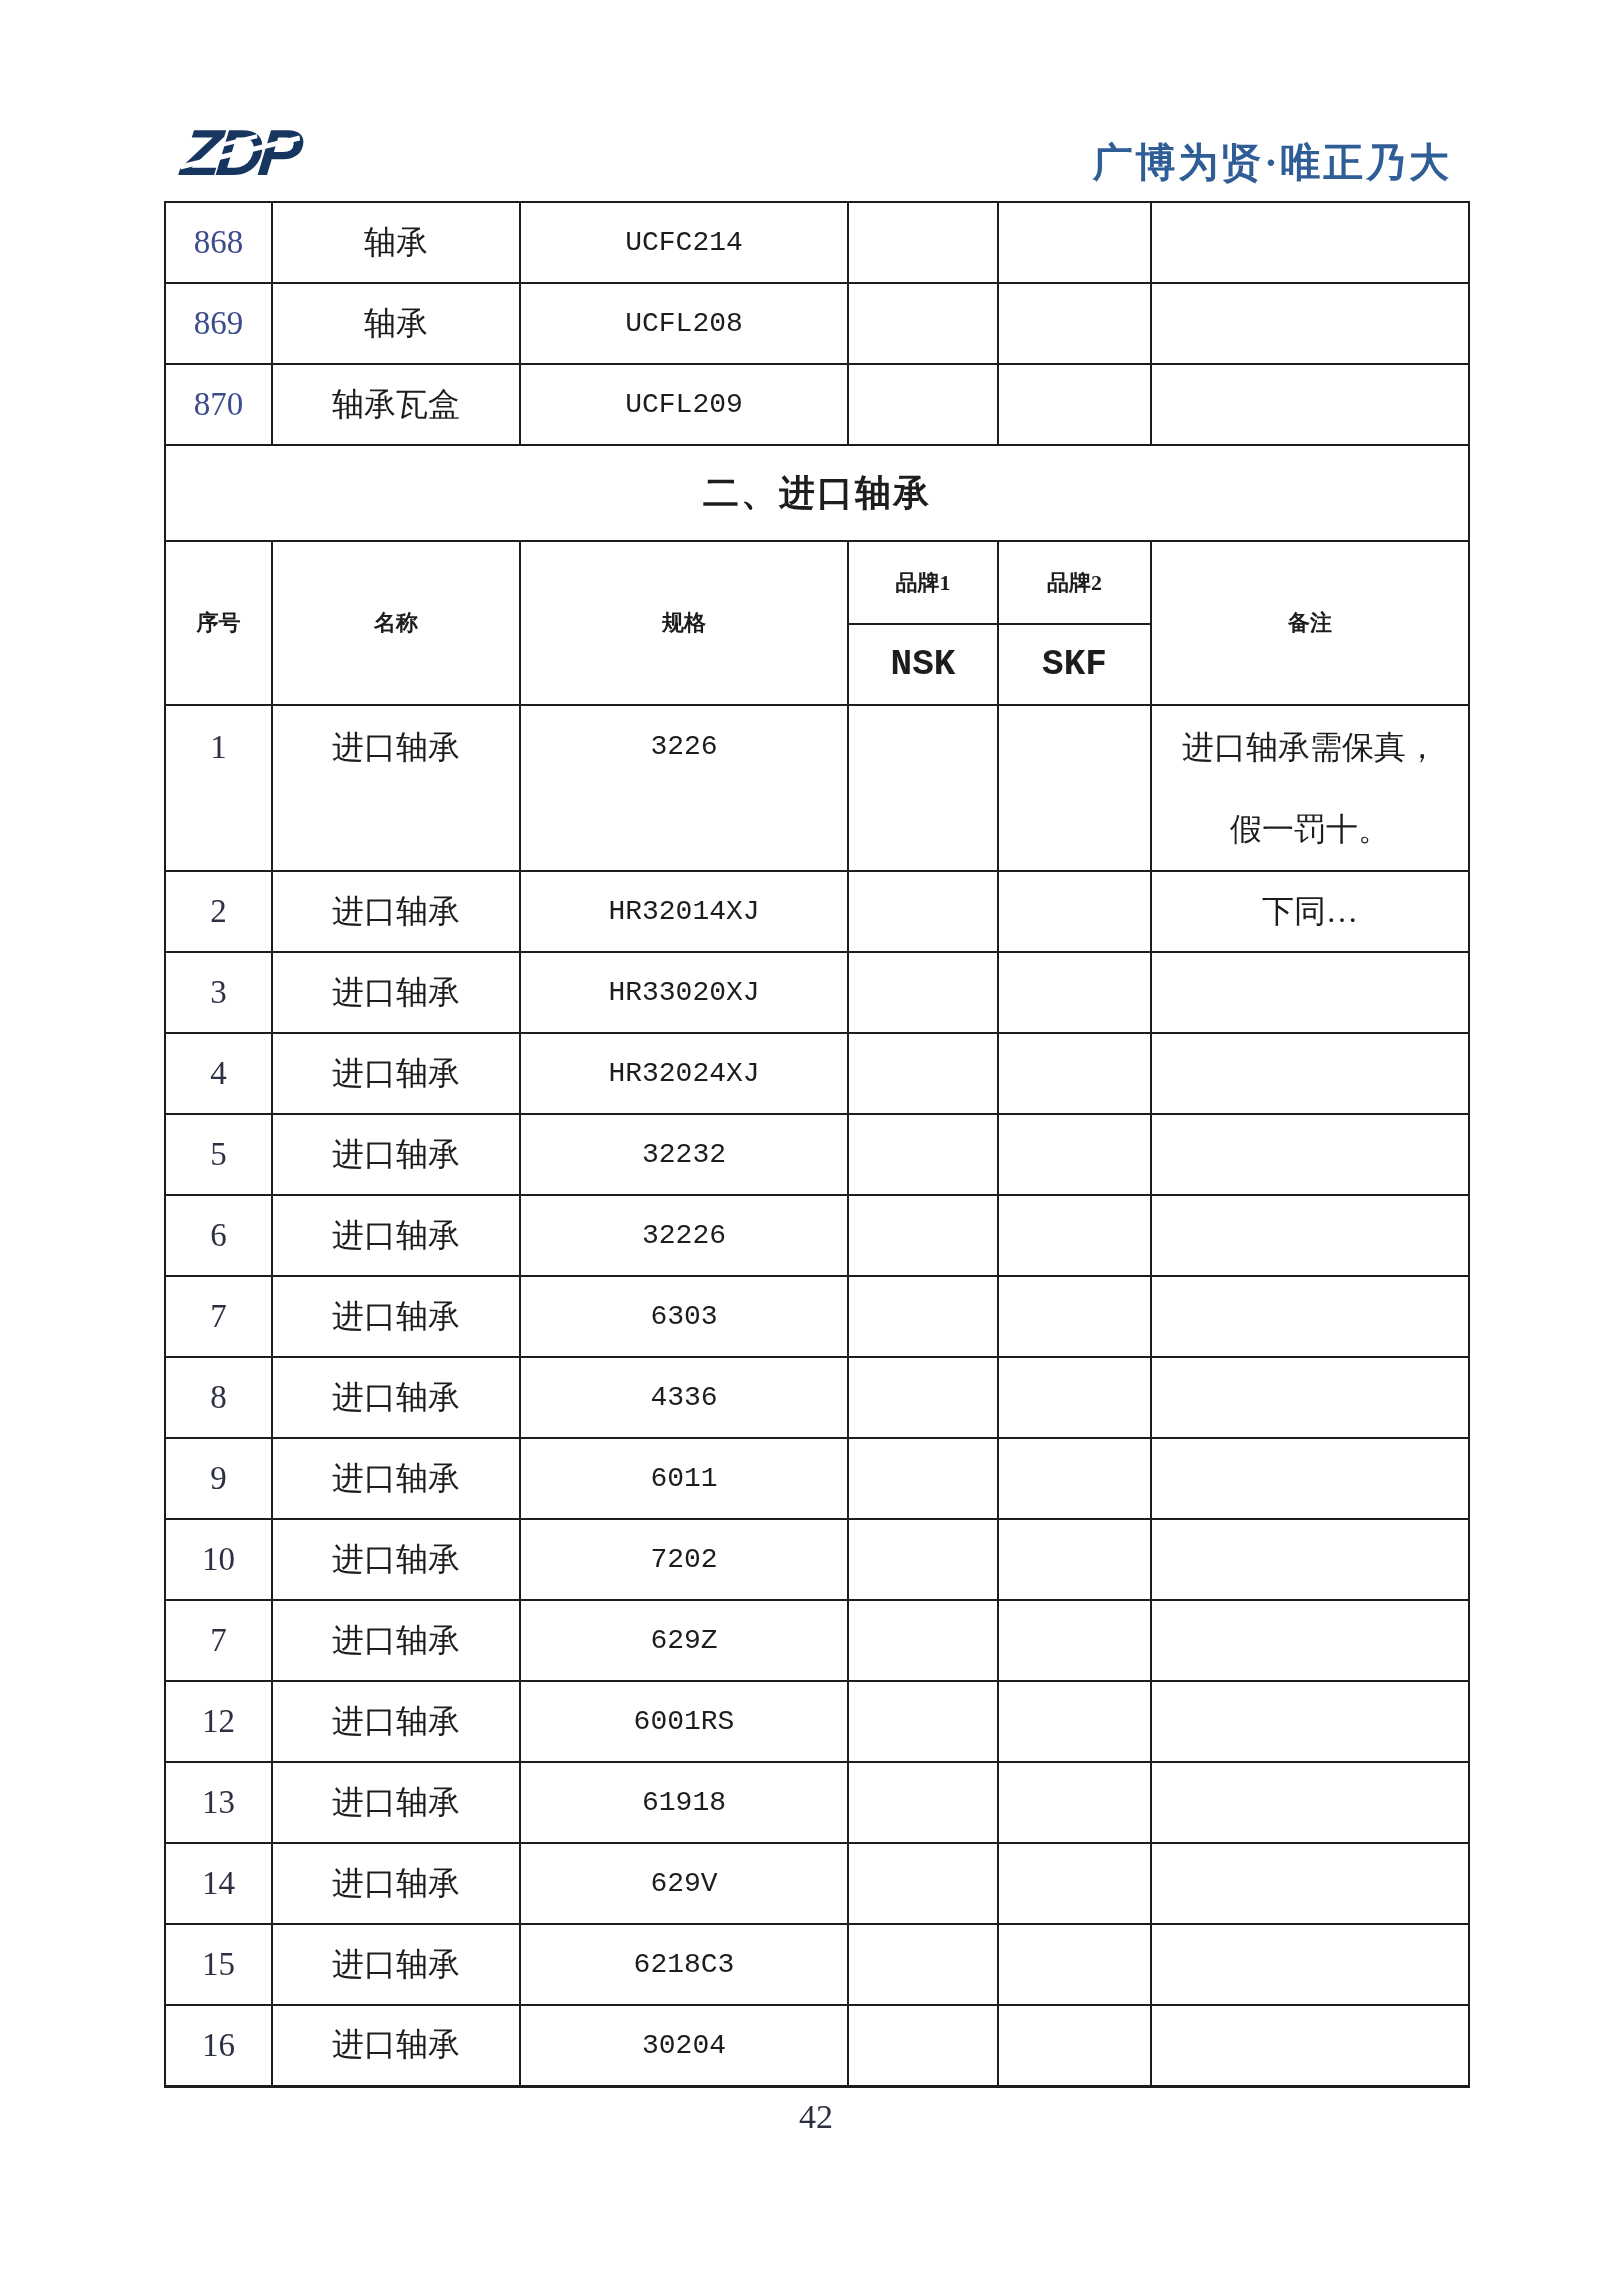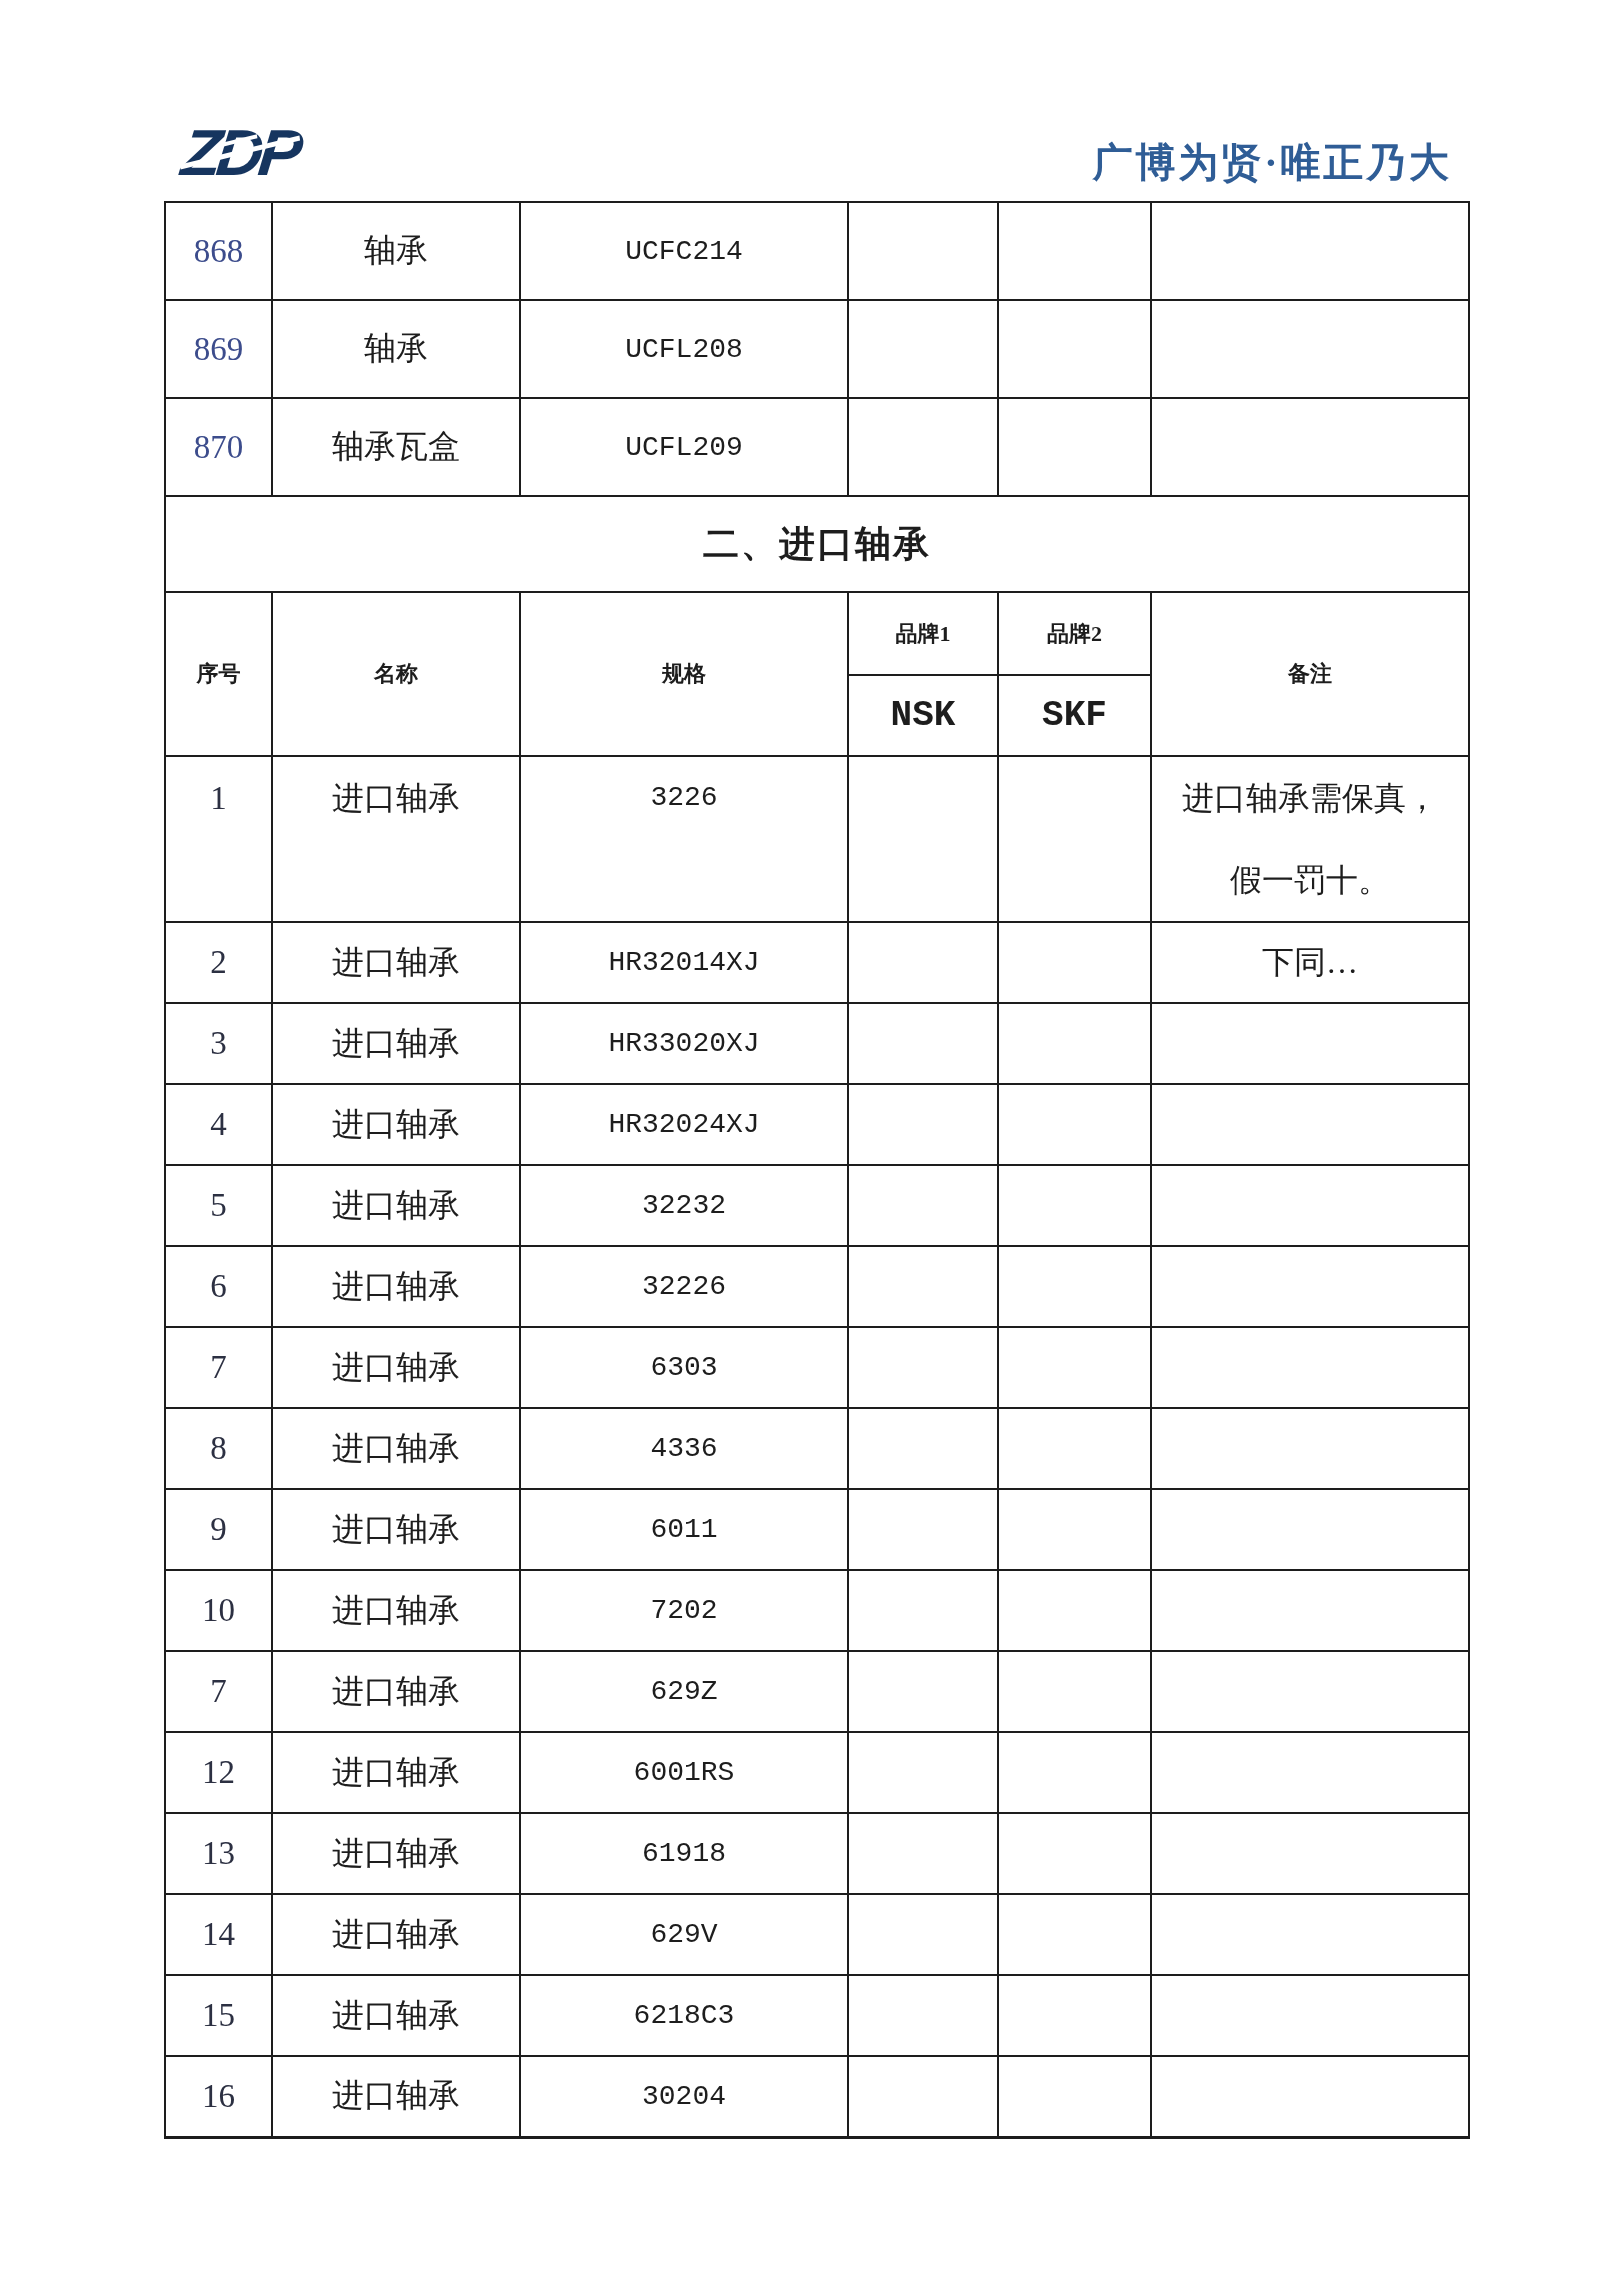--- a/index.html
+++ b/index.html
@@ -72,21 +72,21 @@
     border:2px solid #1d1d1d;
     border-bottom-width:3.9px;
   }
   table.parts td {
     border:2px solid #1d1d1d;
     text-align:center;
     vertical-align:middle;
     padding:0;
     overflow:hidden;
   }
-  tbody.cont tr   { height:98px;margin-top:29px; }
+  tbody.cont tr   { height:81px;margin-top:29px; }
   tr.section-row  { height:96px; }
   tr.head-row1    { height:83px; }
   tr.head-row2    { height:81px; }
   tbody.data tr   { height:81px; }
   tbody.data tr.tall { height:165px; }
   tbody.data tr.tall td { vertical-align:top; line-height:82px; }
 
   .cn   { font-size:32px; }
   .idx  { font-size:33px; color:var(--idx,#2c3042); }
   tbody.cont .idx { color:var(--idxCont,#3c4c8c); }
@@ -303,15 +303,16 @@
             <td class="cn">进口轴承</td>
             <td class="spec">30204</td>
             <td></td>
             <td></td>
             <td class="cn remark"></td>
           </tr>
         </tbody>
     </table>
   </div>
 
+  <div class="page-num">42</div>
 
 </div>
 
 
 </body></html>

